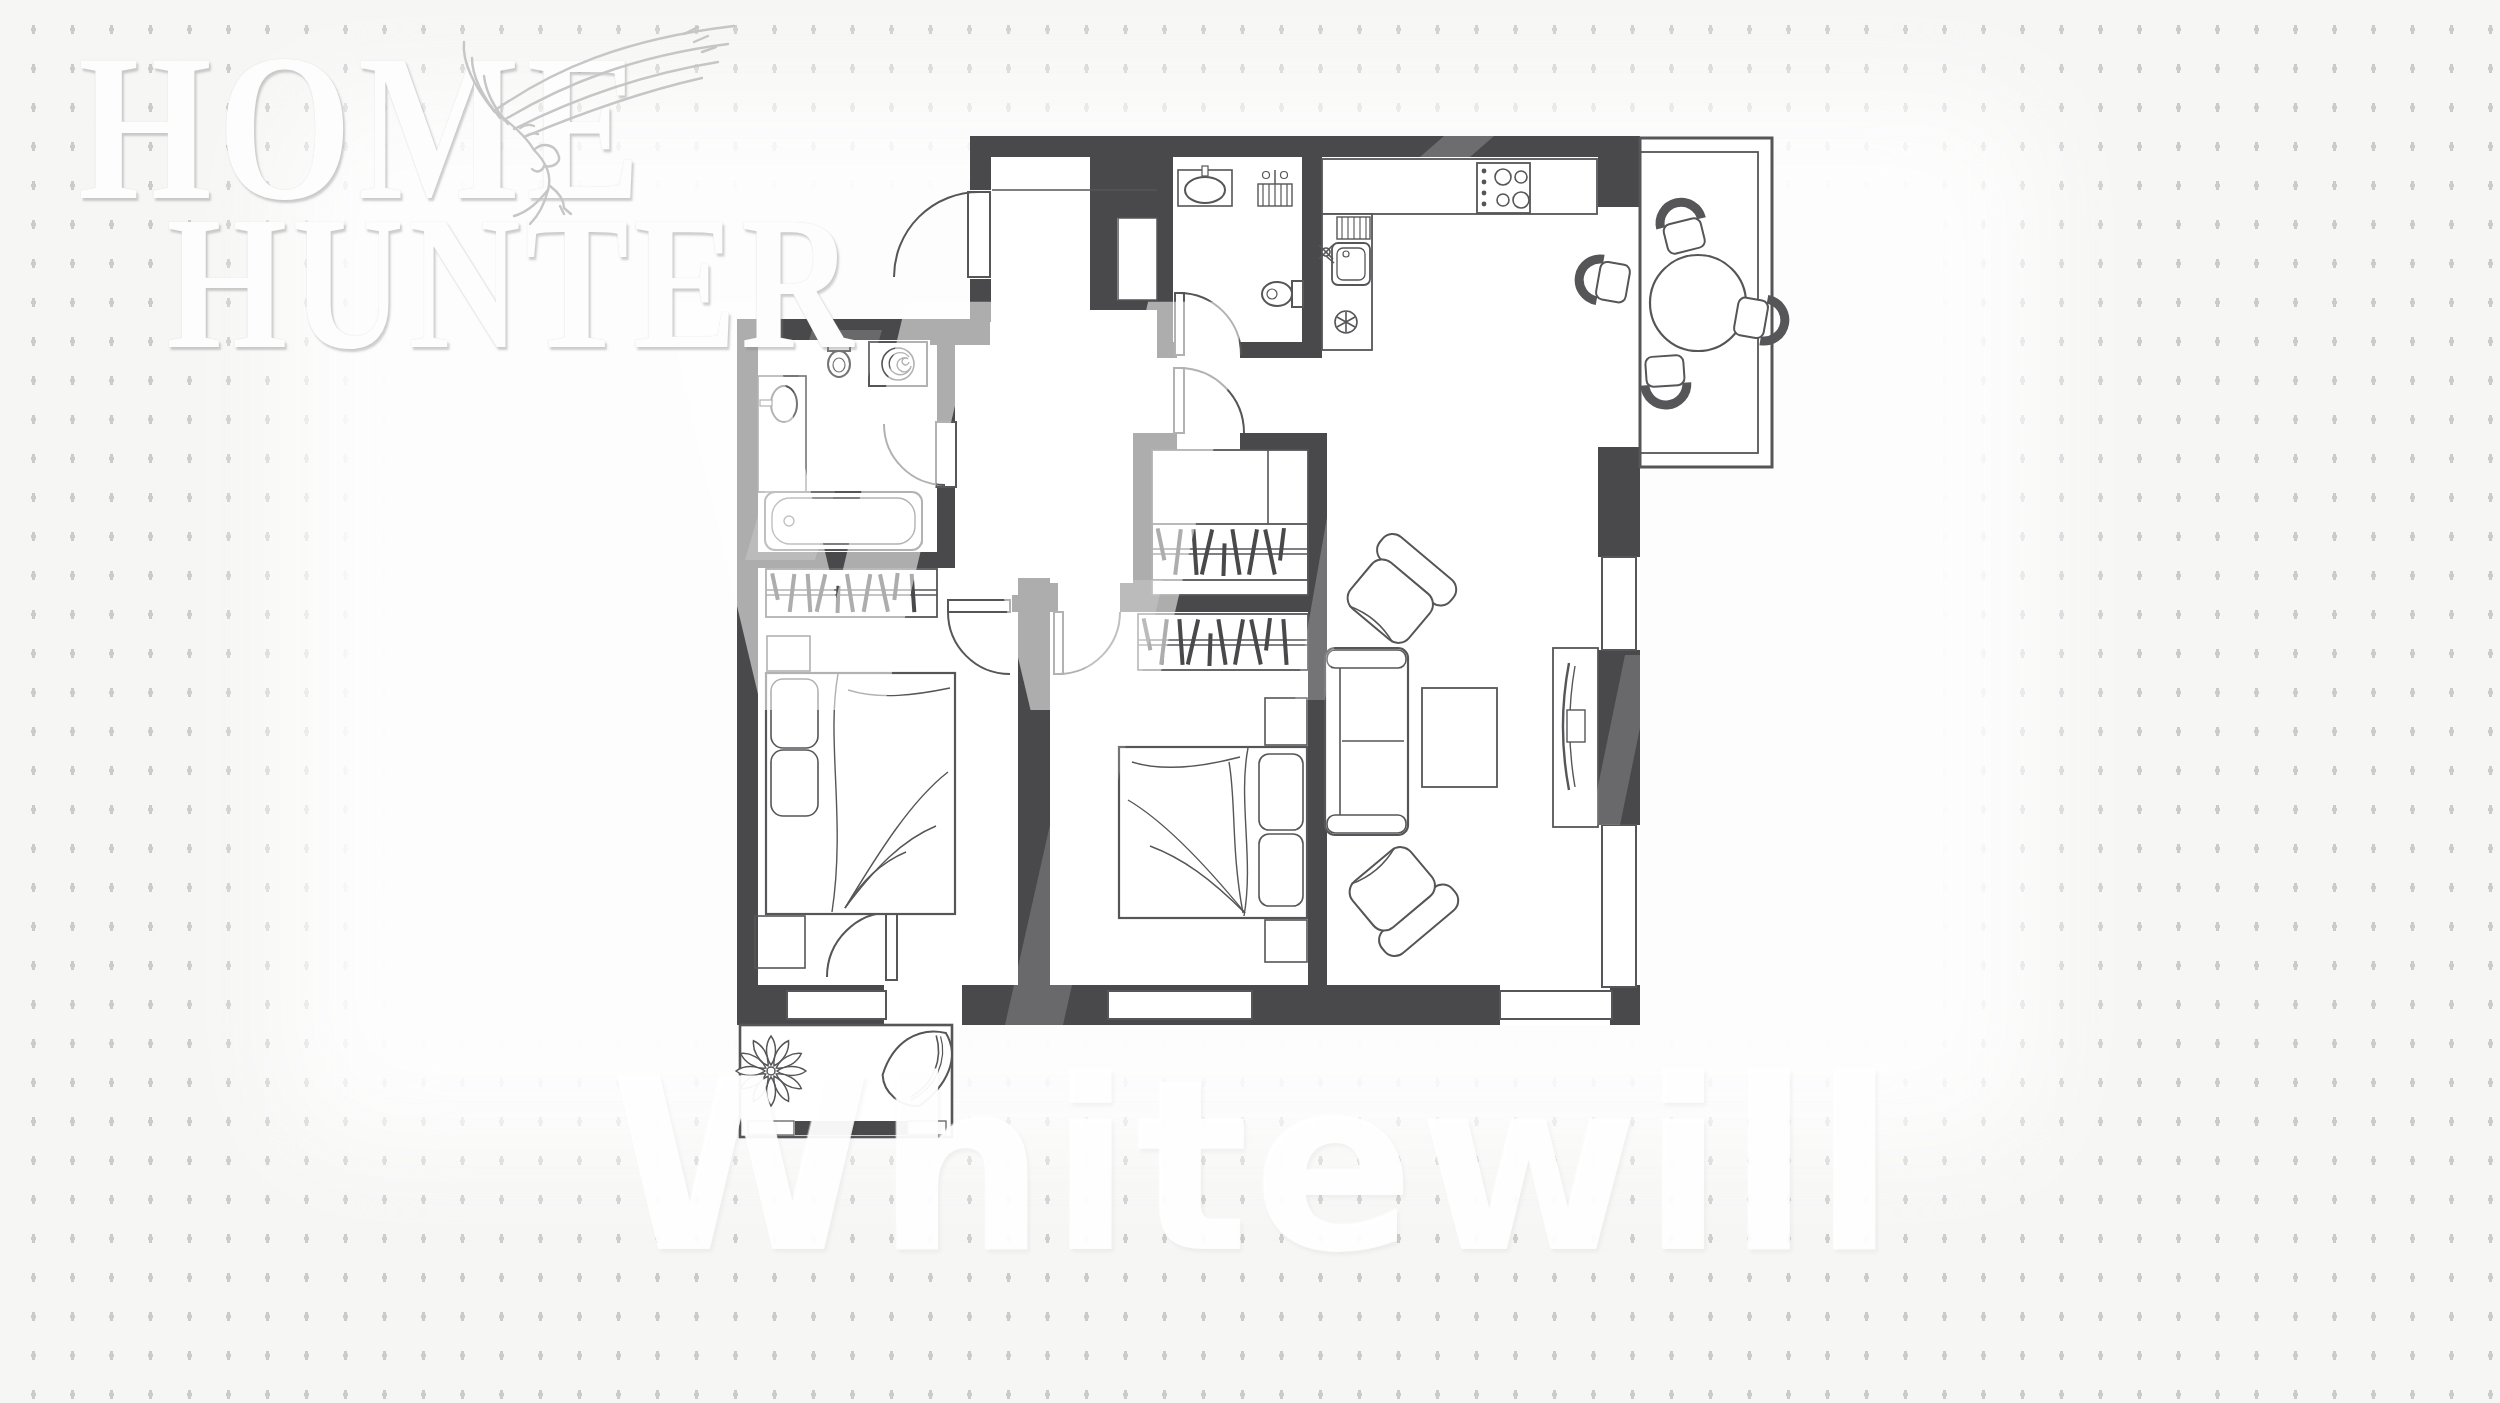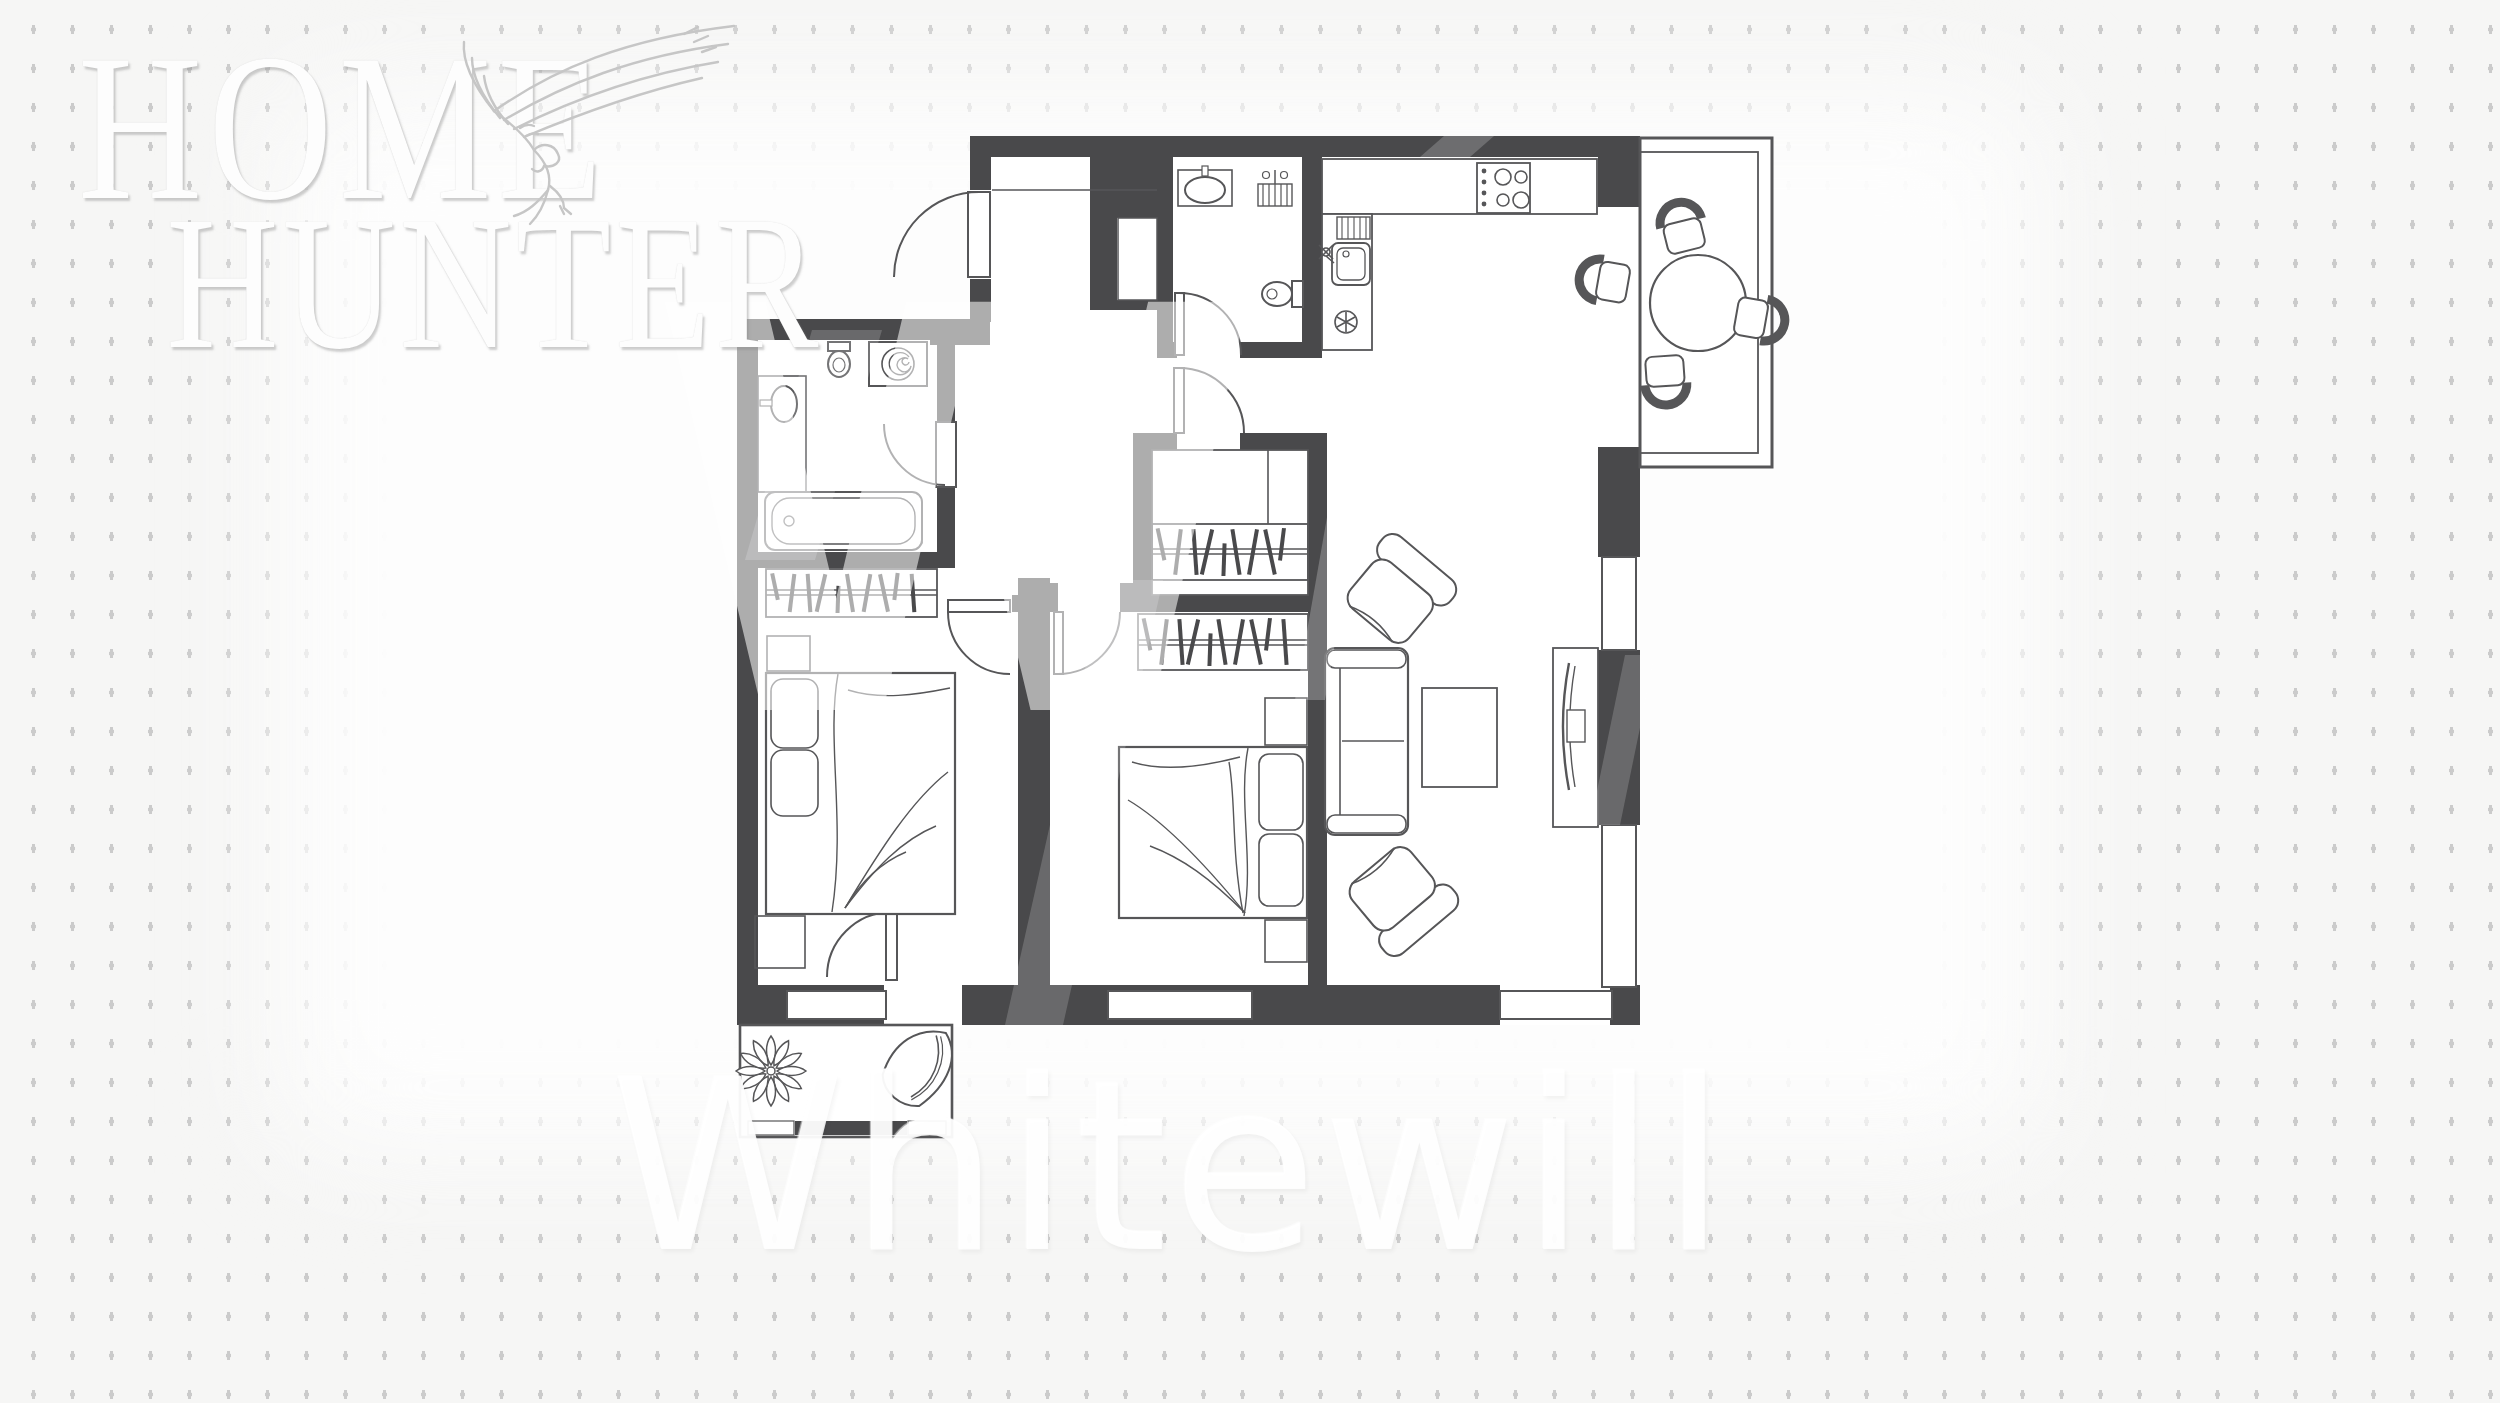--- a/index.html
+++ b/index.html
@@ -7,30 +7,30 @@
        background-color:var(--bg,#f6f6f5);
        font-family:"Liberation Sans",sans-serif;}
   .dots{position:absolute;inset:0;
         background-image:radial-gradient(ellipse 2.2px 5px at 50% 50%, var(--dots,#cbcbcb) 96%, rgba(0,0,0,0) 100%);
         background-size:39px 39px;background-position:14px 10px;}
   .backdrop{position:absolute;left:280px;top:90px;width:1760px;height:1060px;
         background:#fdfdfd;filter:blur(60px);border-radius:60px;}
   .plan-svg{position:absolute;left:0;top:0;}
   .logo{position:absolute;left:78px;top:22px;color:#fdfdfd;
         font-family:"Liberation Serif",serif;line-height:1;z-index:30;
-        text-shadow:2px 3px 2px rgba(135,135,135,0.40),0 0 1px rgba(150,150,150,0.35);}
+        text-shadow:2px 3px 2px rgba(135,135,135,0.40),0 0 1px rgba(150,150,150,0.35);font-weight:bold;}
   .logo .l1{font-size:172px;letter-spacing:6px;transform:scaleY(1.22);transform-origin:left top;}
   .logo .l2{font-size:156px;letter-spacing:4px;margin-left:88px;margin-top:-6px;
             transform:scaleY(1.22);transform-origin:left top;}
   .eagle{position:absolute;left:432px;top:14px;z-index:31;}
   .wm-big{position:absolute;left:648px;top:236px;z-index:20;
         font-family:"DejaVu Sans",sans-serif;font-weight:bold;font-size:560px;line-height:1;
         color:rgba(255,255,255,0.55);pointer-events:none;}
   .wm-bottom{position:absolute;left:610px;top:1048px;z-index:20;
-        font-family:"DejaVu Sans",sans-serif;font-weight:normal;font-size:238px;line-height:1;
+        font-family:"DejaVu Sans",sans-serif;font-weight:bold;font-size:238px;line-height:1;
         letter-spacing:4px;color:rgba(255,255,255,0.88);
         text-shadow:2px 3px 4px rgba(0,0,0,0.045), -1px -1px 1px rgba(255,255,255,0.6);
         pointer-events:none;}
 </style>
 </head>
 <body>
 
 <div class="dots"></div>
 <div class="backdrop"></div>
 

